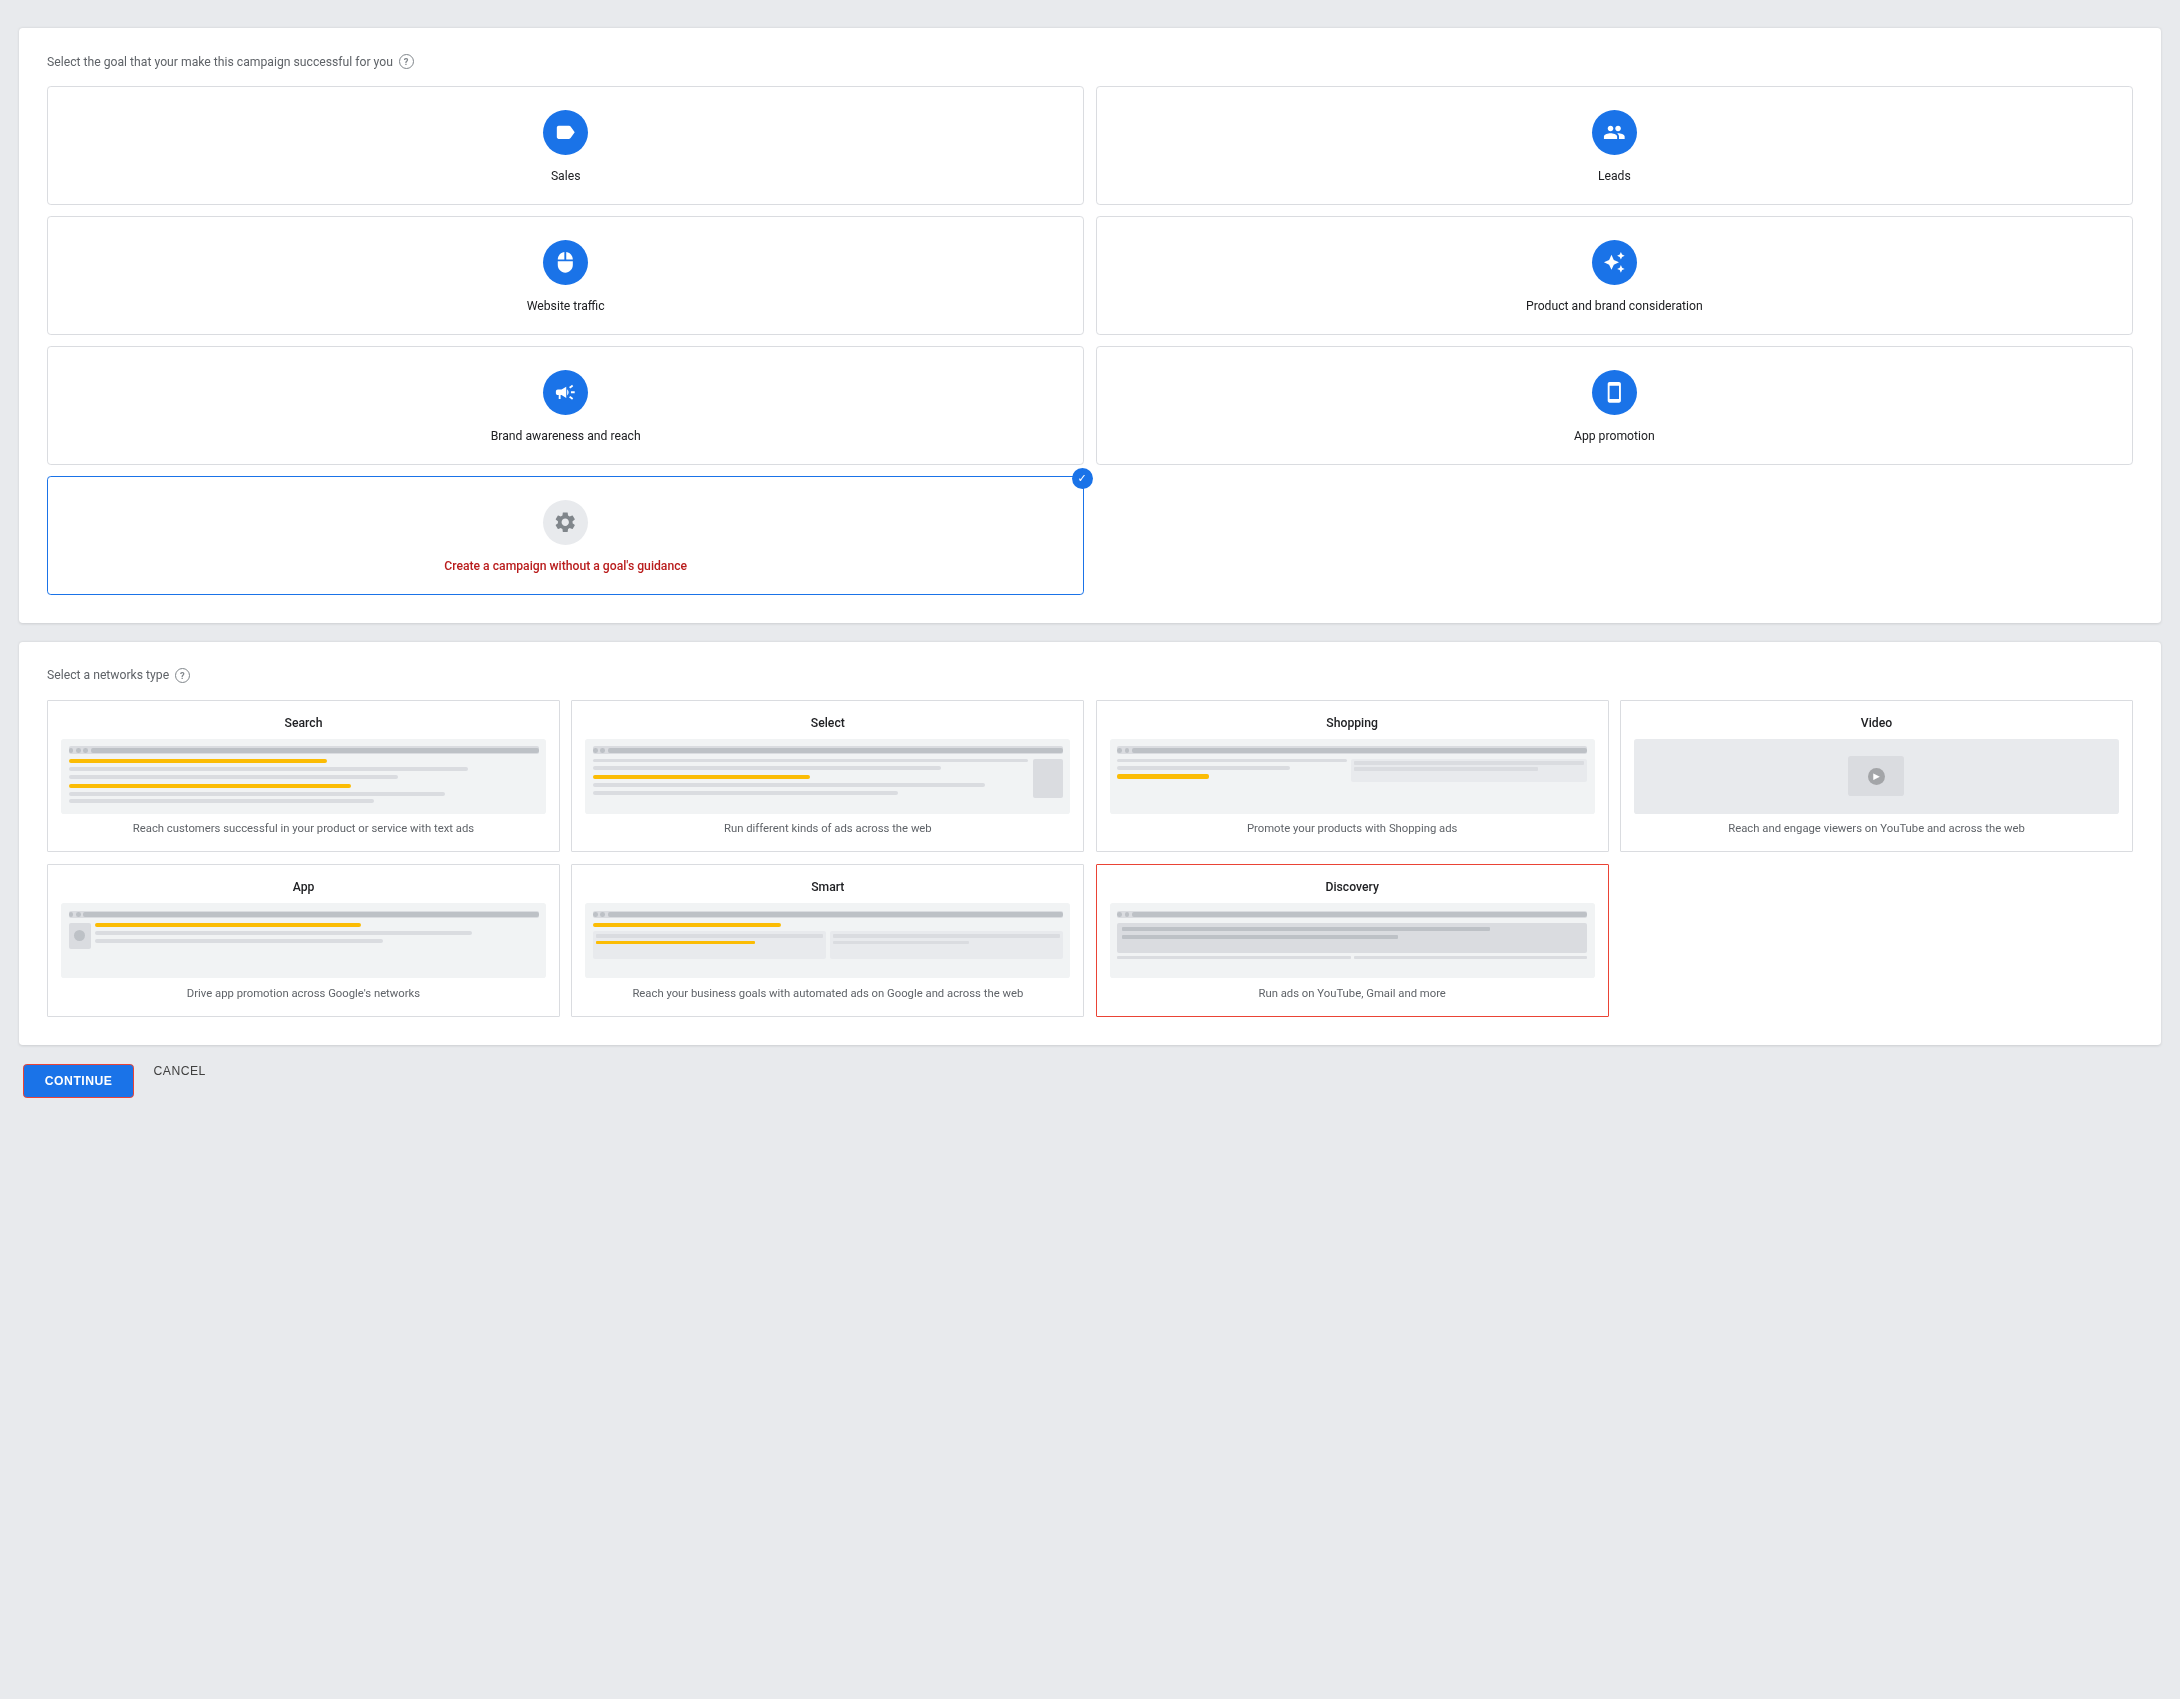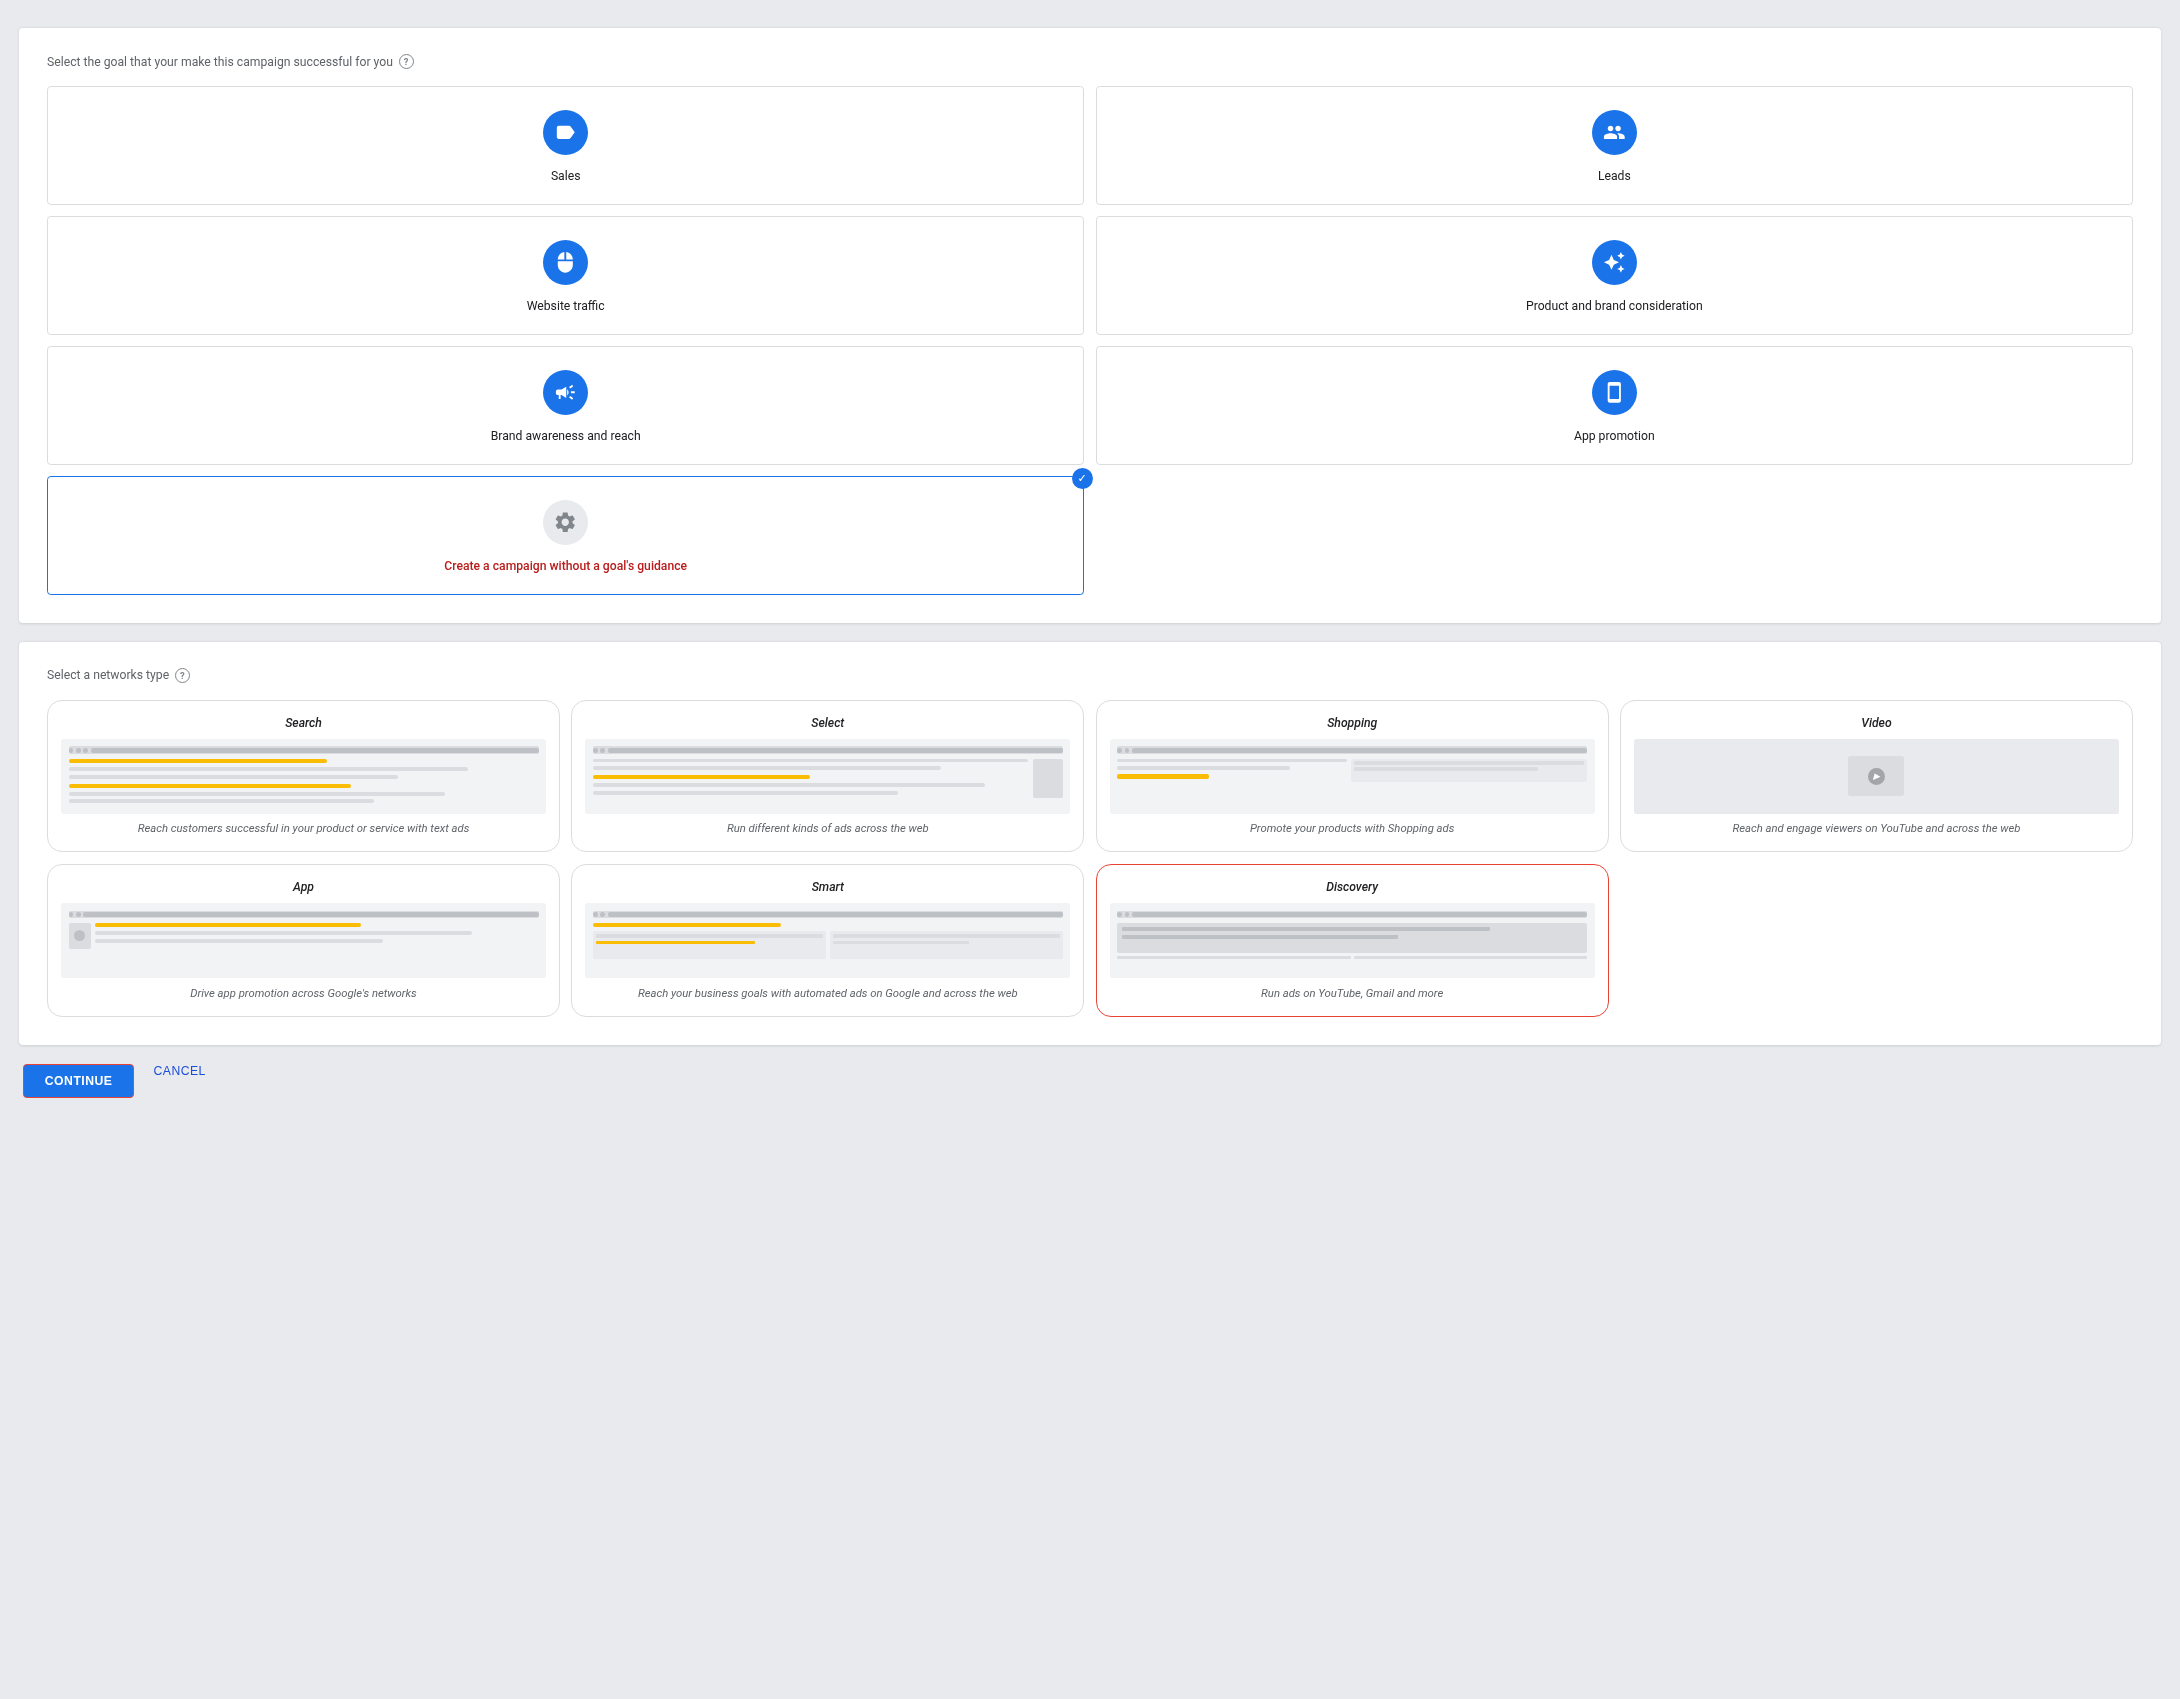--- a/index.html
+++ b/index.html
@@ -95,26 +95,25 @@
       font-weight: 500;
     }
     
     .campaign-cards-grid {
       display: grid;
       grid-template-columns: repeat(4, 1fr);
       gap: 11.3px;
     }
     .campaign-card {
       border: 1.4px solid #dadce0;
-      border-radius: 15px;
+      border-radius: 1px;
       padding: 15px 13px 13px;
       cursor: pointer;
       transition: border-color 0.2s;
       position: relative;
-      font-style: italic;
     }
     .campaign-card.selected-red {
       border: 1.9px solid #ea4335;
     }
     .campaign-card-title {
       font-size: 12.2px;
       color: #202124;
       font-weight: 500;
       text-align: center;
       margin-bottom: 9.4px;
@@ -181,21 +180,21 @@
       padding: 9.4px 21px;
       font-size: 12.2px;
       font-weight: 600;
       letter-spacing: 0.5px;
       cursor: pointer;
       text-transform: uppercase;
     }
     .btn-cancel {
       background: none;
       border: none;
-      color: #1d4ed8;
+      color: #404040;
       font-size: 12.2px;
       font-weight: 500;
       letter-spacing: 0.5px;
       cursor: pointer;
       text-transform: uppercase;
     }
   </style>
 </head>
 <body>
 

